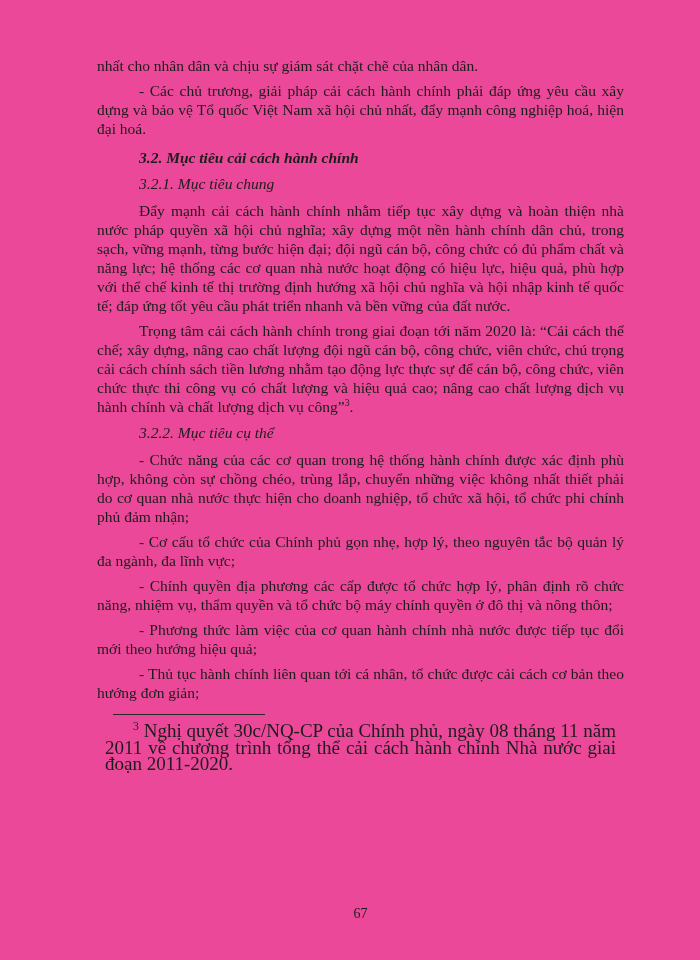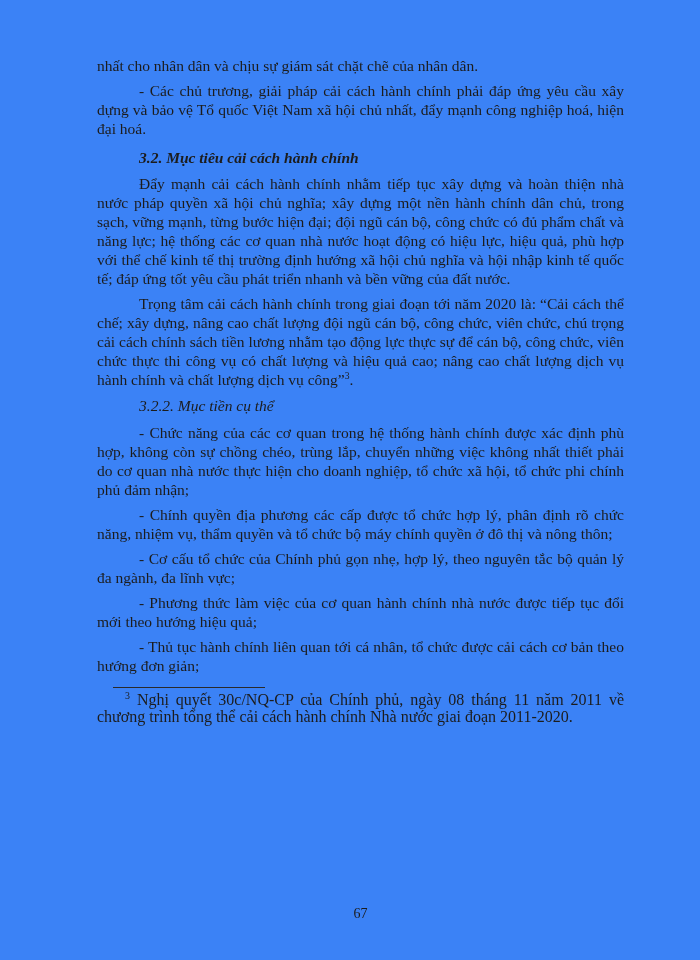--- a/index.html
+++ b/index.html
@@ -4,21 +4,21 @@
 <style>
   html, body {
     margin: 0;
     padding: 0;
     background: #ffffff;
   }
   .page {
     position: relative;
     width: 700px;
     height: 960px;
-    background: #3b82f6;
+    background: #ec4899;
     font-family: "Liberation Serif", "DejaVu Serif", serif;
     color: #1c1c1c;
     overflow: hidden;
   }
   .content {
     position: absolute;
     left: 97px;
     top: 56px;
     width: 527px;
   }
@@ -48,50 +48,51 @@
     vertical-align: super;
   }
   .footnote { margin-top: 12px; }
   .fn-rule {
     width: 152px;
     height: 0;
     border-top: 1.7px solid #2a2a2a;
     margin: 0 0 4px 16px;
   }
   .fn-text {
-    font-size: 16px;
+    font-size: 19px;
     line-height: 16.5px;
     text-align: justify;
     text-indent: 28px;
-    margin: 0;
+    margin: 8px;
   }
   .page-number {
     position: absolute;
     top: 906px;
     left: 97px;
     width: 527px;
     text-align: center;
     font-size: 14px;
   }
 </style>
 </head>
 <body>
 
 <div class="page">
   <div class="content">
 
   <p class="para"><span class="">nhất cho nhân dân và chịu sự giám sát chặt chẽ của nhân dân.</span></p>
       <p class="para indent"><span class="">- Các chủ trương, giải pháp cải cách hành chính phải đáp ứng yêu cầu xây dựng và bảo vệ Tổ quốc Việt Nam xã hội chủ nhất, đẩy mạnh công nghiệp hoá, hiện đại hoá.</span></p>
       <p class="para h-bi indent"><span class="run-i run-b">3.2. Mục tiêu cải cách hành chính</span></p>
+      <p class="para h-i indent"><span class="run-i ">3.2.1. Mục tiêu chung</span></p>
       <p class="para indent"><span class="">Đẩy mạnh cải cách hành chính nhằm tiếp tục xây dựng và hoàn thiện nhà nước pháp quyền xã hội chủ nghĩa; xây dựng một nền hành chính dân chủ, trong sạch, vững mạnh, từng bước hiện đại; đội ngũ cán bộ, công chức có đủ phẩm chất và năng lực; hệ thống các cơ quan nhà nước hoạt động có hiệu lực, hiệu quả, phù hợp với thể chế kinh tế thị trường định hướng xã hội chủ nghĩa và hội nhập kinh tế quốc tế; đáp ứng tốt yêu cầu phát triển nhanh và bền vững của đất nước.</span></p>
       <p class="para indent"><span class="">Trọng tâm cải cách hành chính trong giai đoạn tới năm 2020 là: </span><span class="run-i ">“Cải cách thể chế; xây dựng, nâng cao chất lượng đội ngũ cán bộ, công chức, viên chức, chú trọng cải cách chính sách tiền lương nhằm tạo động lực thực sự để cán bộ, công chức, viên chức thực thi công vụ có chất lượng và hiệu quả cao; nâng cao chất lượng dịch vụ hành chính và chất lượng dịch vụ công”</span><sup class="run-sup">3</sup><span class="">.</span></p>
-      <p class="para h-i indent"><span class="run-i ">3.2.2. Mục tiền cụ thể</span></p>
+      <p class="para h-i indent"><span class="run-i ">3.2.2. Mục tiêu cụ thể</span></p>
       <p class="para indent"><span class="">- Chức năng của các cơ quan trong hệ thống hành chính được xác định phù hợp, không còn sự chồng chéo, trùng lắp, chuyển những việc không nhất thiết phải do cơ quan nhà nước thực hiện cho doanh nghiệp, tổ chức xã hội, tổ chức phi chính phủ đảm nhận;</span></p>
+      <p class="para indent"><span class="">- Cơ cấu tổ chức của Chính phủ gọn nhẹ, hợp lý, theo nguyên tắc bộ quản lý đa ngành, đa lĩnh vực;</span></p>
       <p class="para indent"><span class="">- Chính quyền địa phương các cấp được tổ chức hợp lý, phân định rõ chức năng, nhiệm vụ, thẩm quyền và tổ chức bộ máy chính quyền ở đô thị và nông thôn;</span></p>
-      <p class="para indent"><span class="">- Cơ cấu tổ chức của Chính phủ gọn nhẹ, hợp lý, theo nguyên tắc bộ quản lý đa ngành, đa lĩnh vực;</span></p>
       <p class="para indent"><span class="">- Phương thức làm việc của cơ quan hành chính nhà nước được tiếp tục đổi mới theo hướng hiệu quả;</span></p>
       <p class="para indent"><span class="">- Thủ tục hành chính liên quan tới cá nhân, tổ chức được cải cách cơ bản theo hướng đơn giản;</span></p>
       <div class="footnote">
         <div class="fn-rule"></div>
         <p class="fn-text"><sup class="run-sup">3</sup><span class=""> Nghị quyết 30c/NQ-CP của Chính phủ, ngày 08 tháng 11 năm 2011 về chương trình tổng thể cải cách hành chính Nhà nước giai đoạn 2011-2020.</span></p>
       </div>
     </div>
 
   <div class="page-number">67</div>
 </div>

